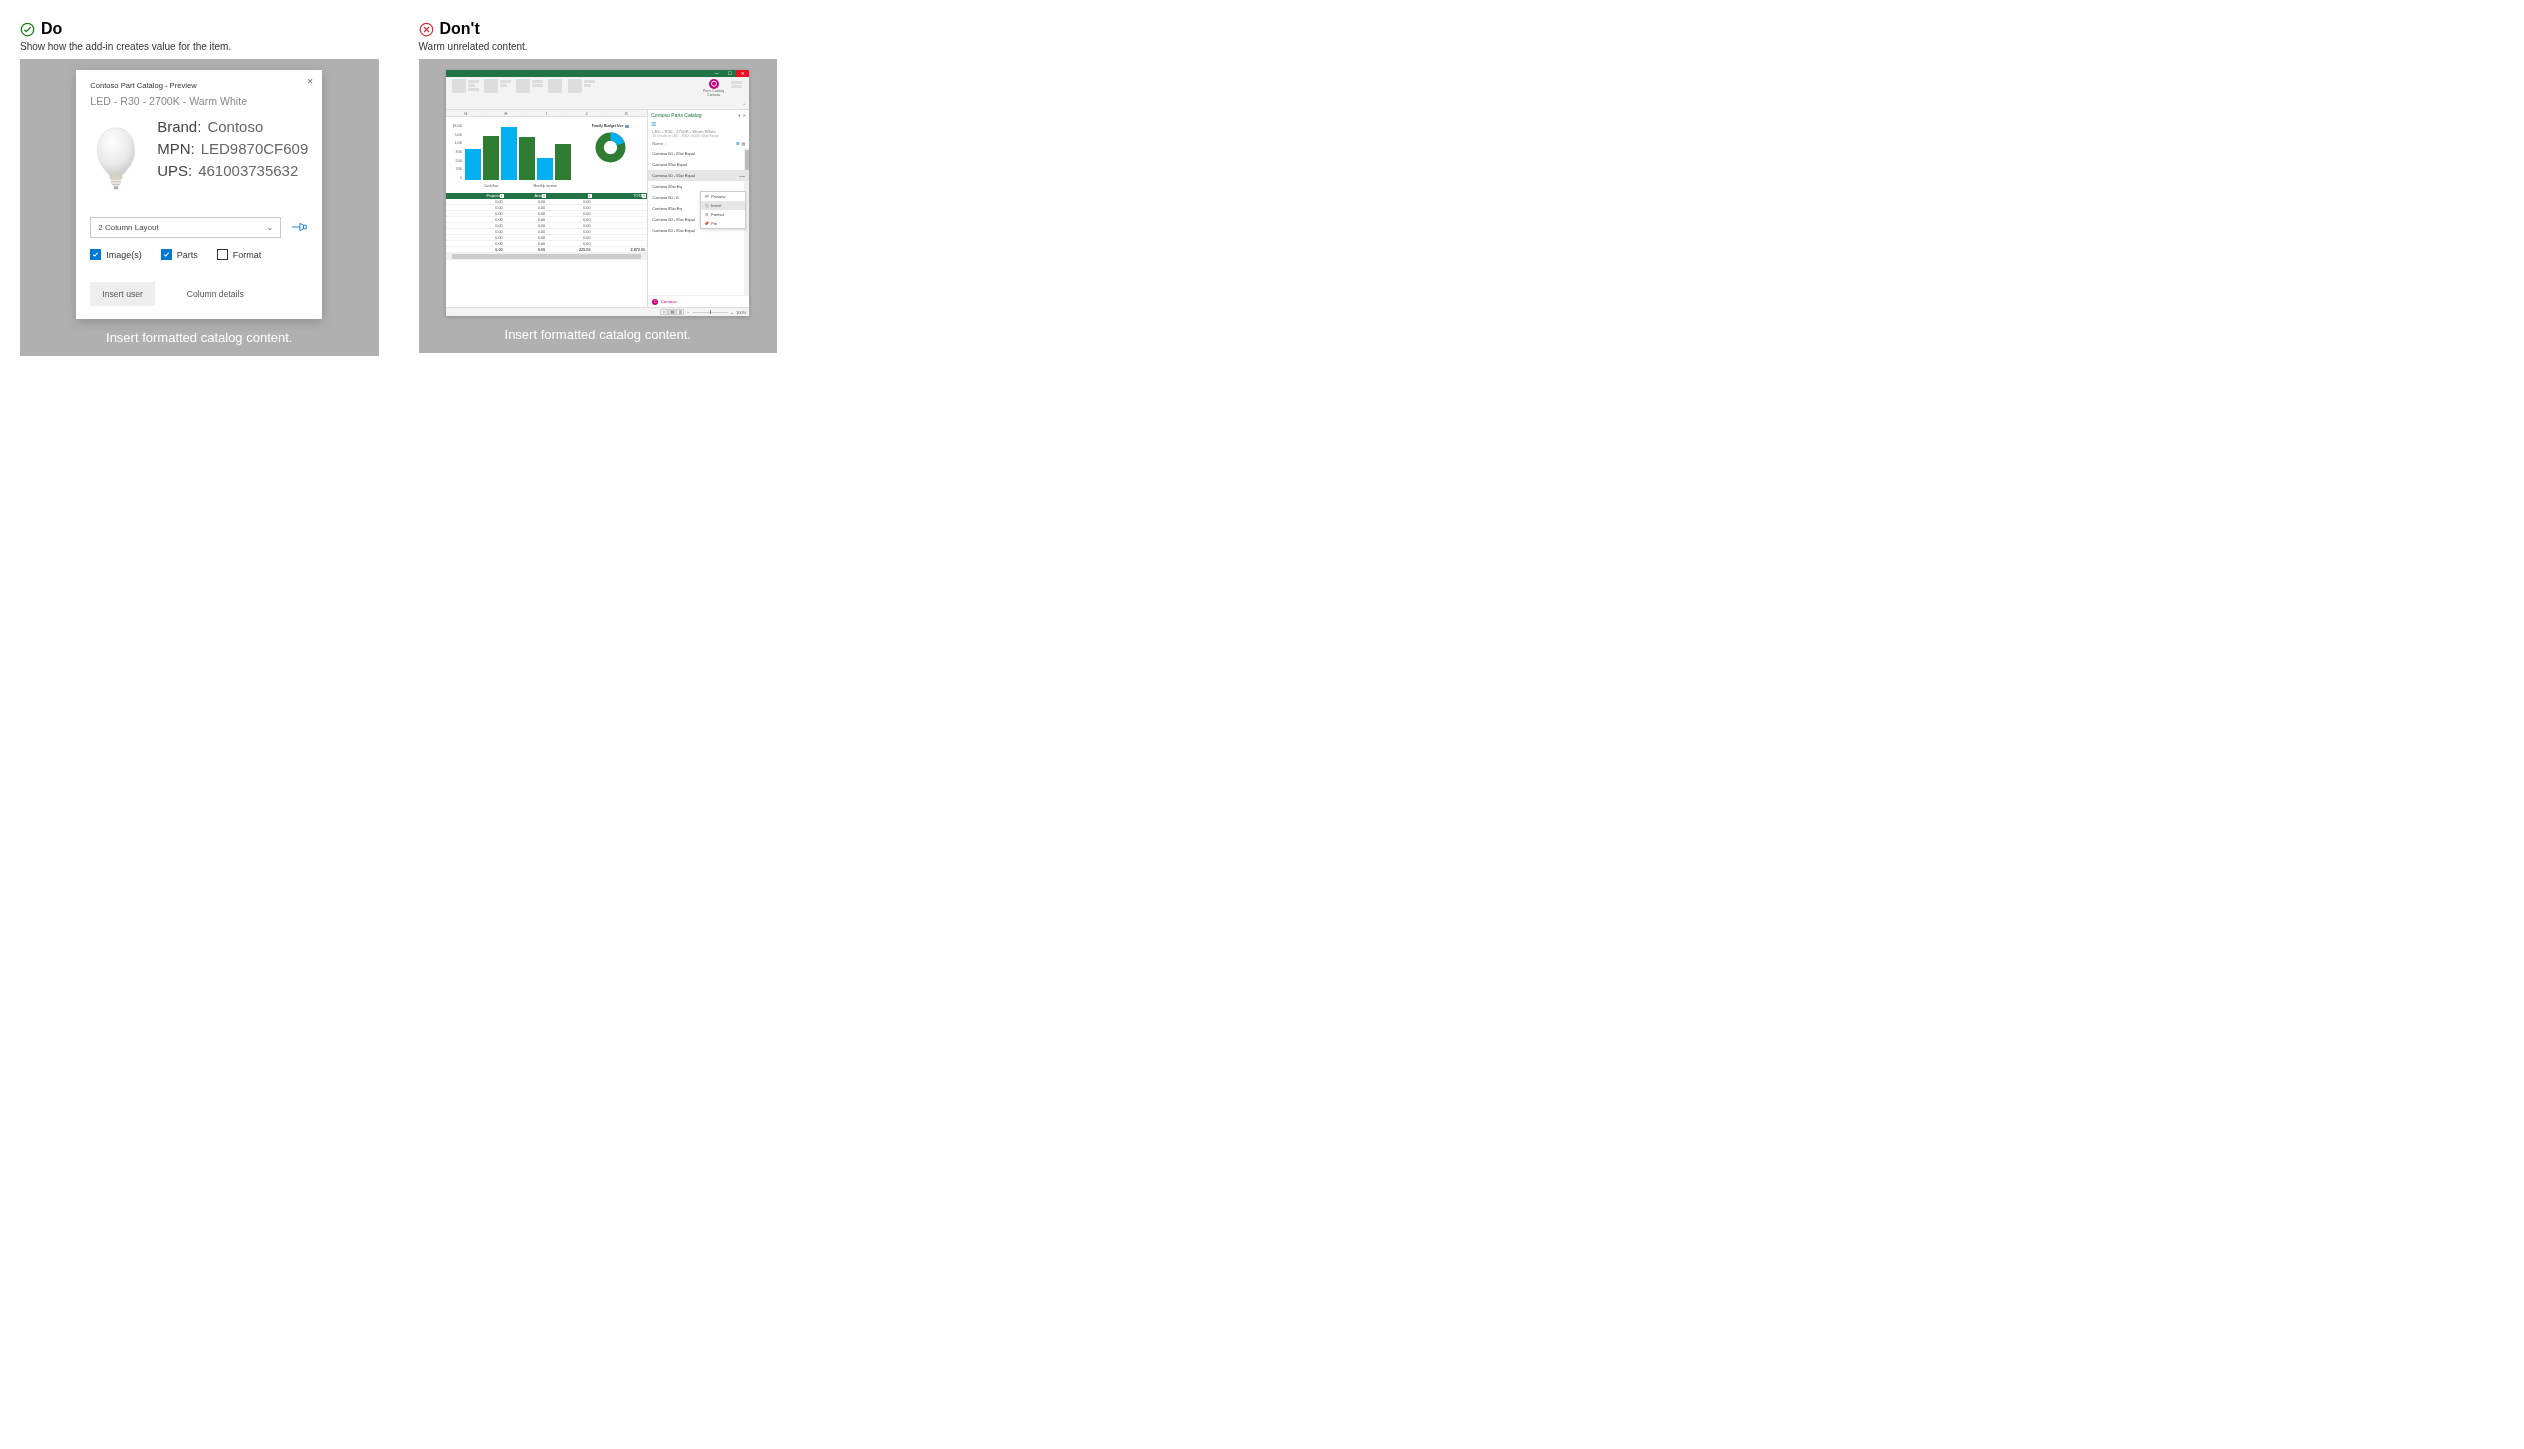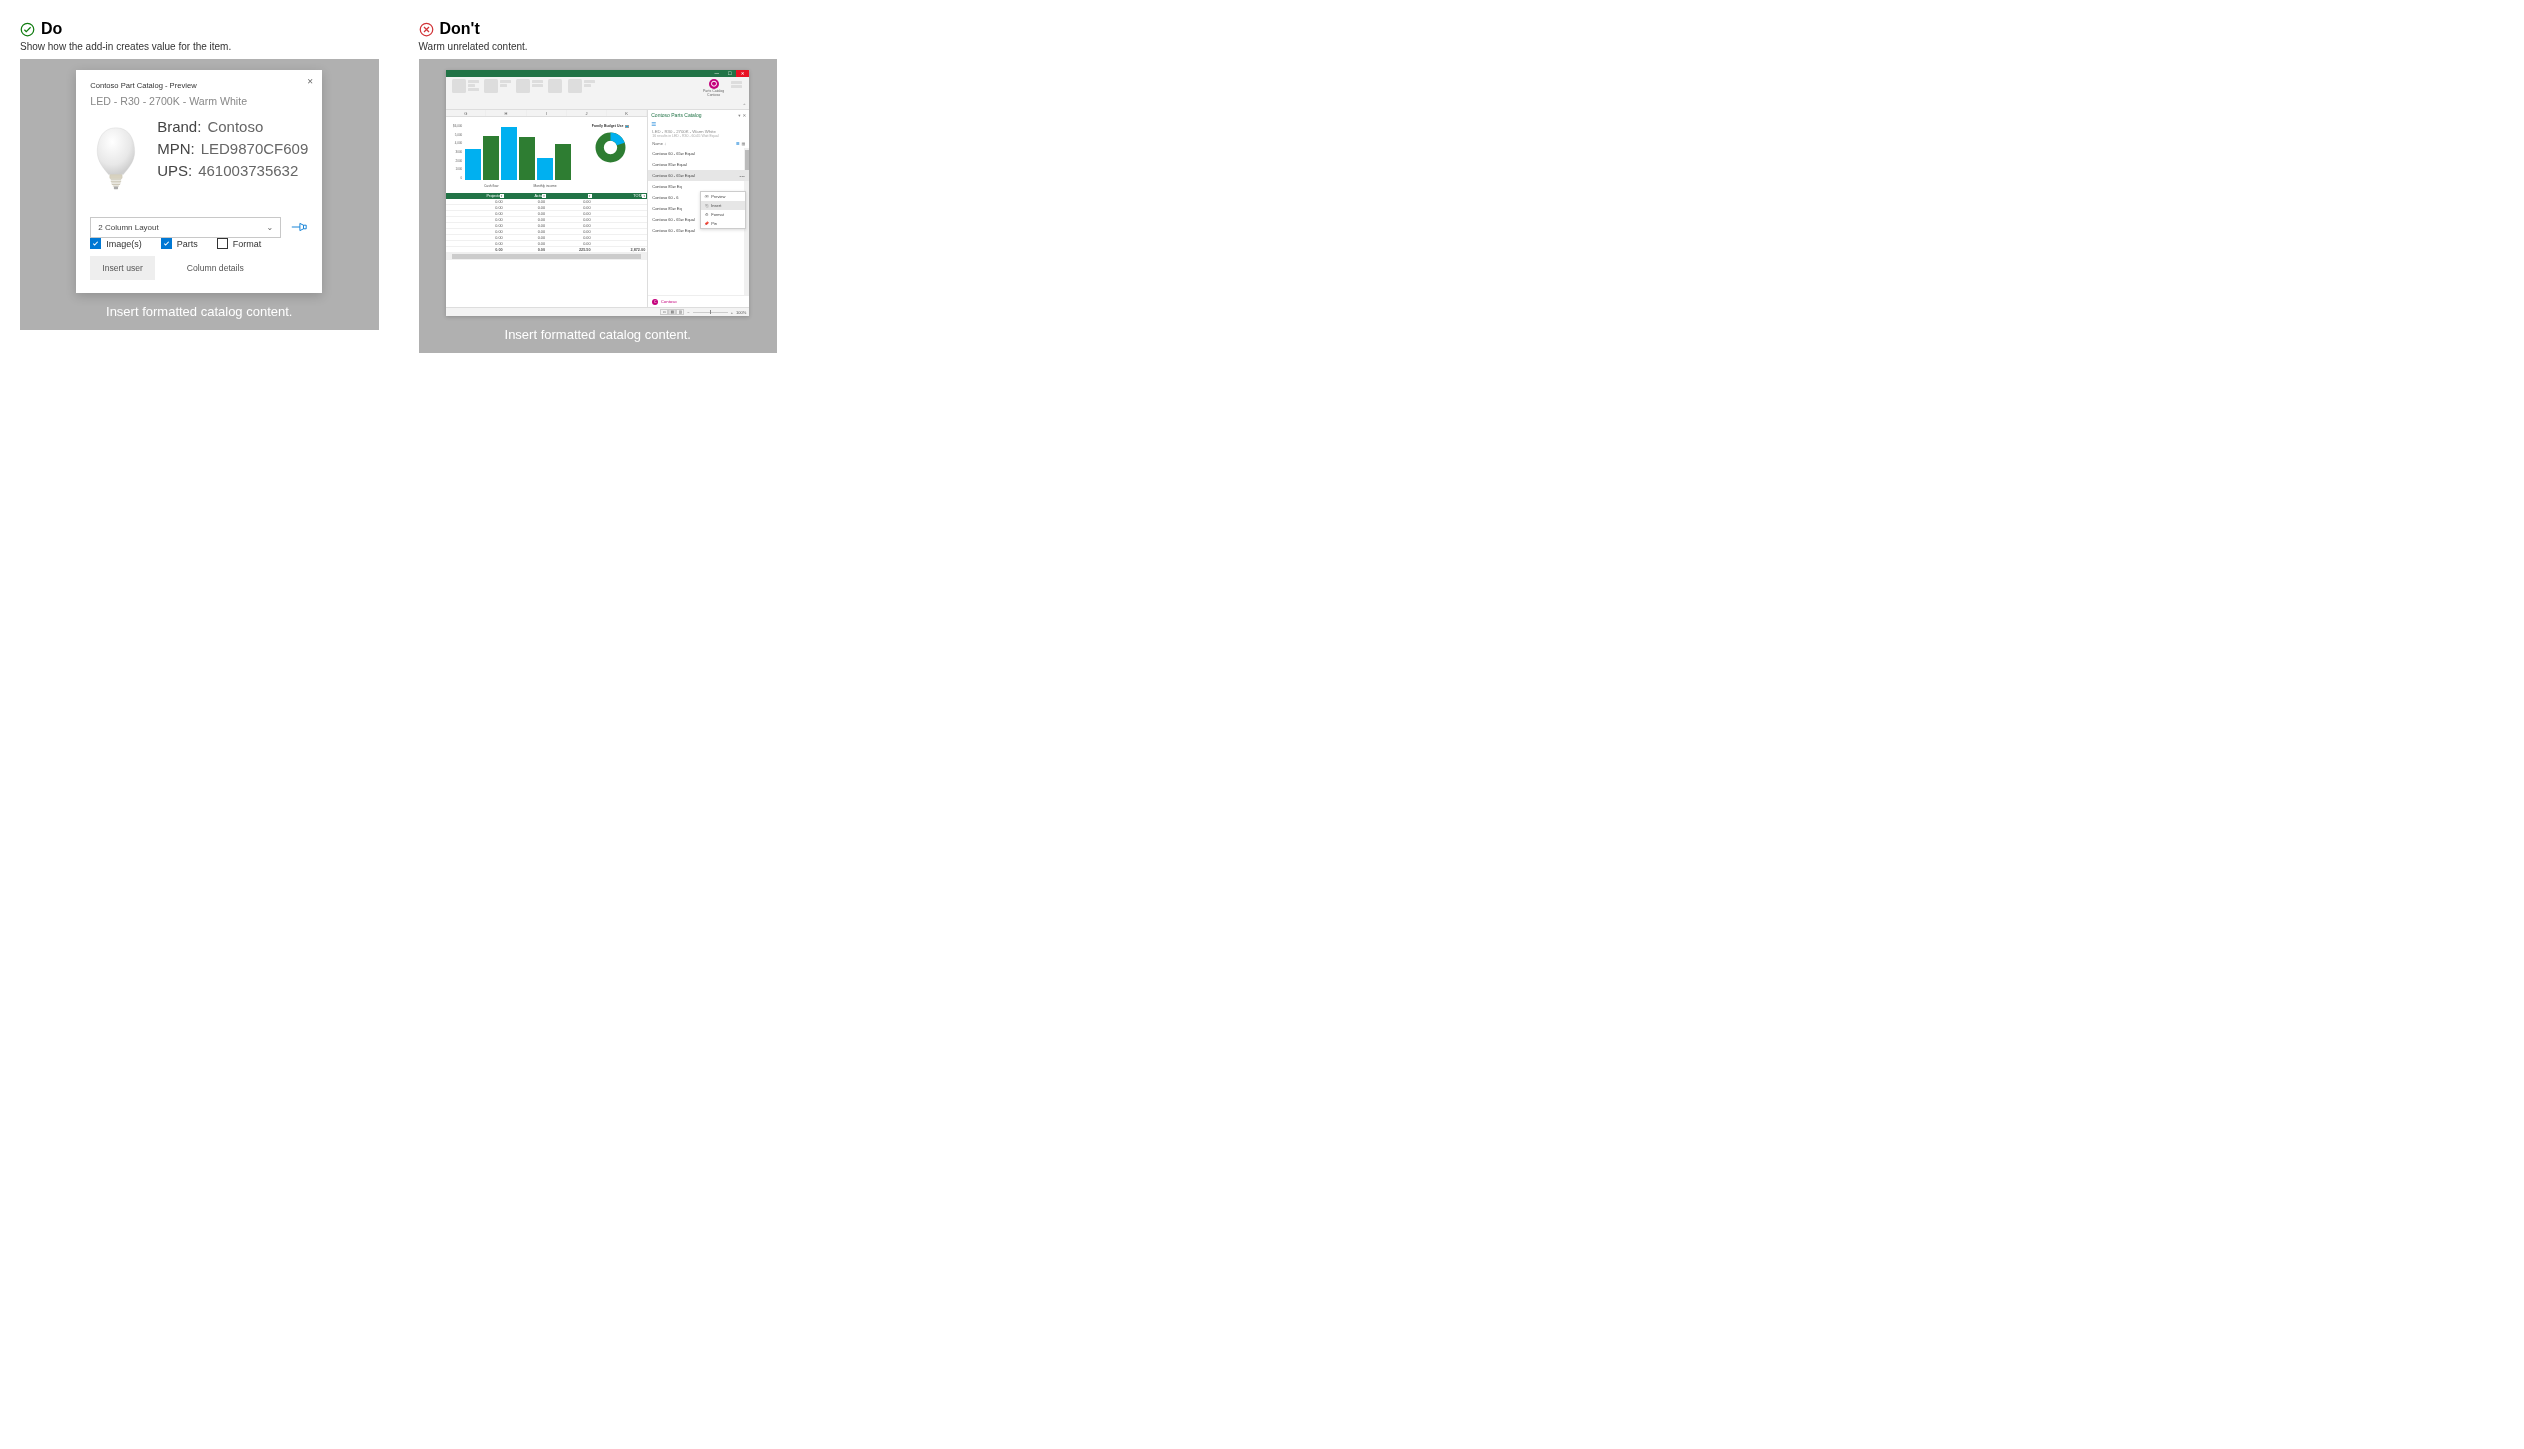--- a/index.html
+++ b/index.html
@@ -18,26 +18,26 @@
 .dialog-title { font-size: 7.6px; color: #333; margin-bottom: 5px; }
 .dialog-close { position: absolute; top: 8px; right: 9px; font-size: 7.6px; color: #666; cursor: pointer; line-height: 1; }
 .dialog-subtitle { font-size: 10.6px; color: #888; font-weight: 300; margin-bottom: 11px; }
 .dialog-body { display: flex; gap: 15px; align-items: flex-start; margin-bottom: 18px; }
 .bulb { width: 65px; height: 81px; position: relative; }
 .bulb svg { width: 100%; height: 100%; }
 .specs { flex: 1; font-size: 15px; color: #444; }
 .specs .row { display: flex; gap: 6px; margin-bottom: 5px; }
 .specs .lab { color: #444; min-width: 32px; text-align: right; }
 .specs .val { color: #666; }
-.controls-row { display: flex; align-items: center; gap: 9px; }
+.controls-row { display: flex; align-items: center; gap: 9px; margin-bottom: 11px; }
 .select { flex: 1; border: 0.5px solid #c8c8c8; padding: 5px 7px; font-size: 8px; color: #444; display: flex; justify-content: space-between; align-items: center; }
 .select .chev { color: #666; }
 .pin { color: #0078d4; }
 .pin svg { width: 18px; height: 12px; }
-.checks { display: flex; gap: 19px; margin-bottom: 7px; }
+.checks { display: flex; gap: 19px; margin-bottom: 22px; }
 .check { display: flex; align-items: center; gap: 5px; font-size: 9px; color: #333; }
 .check .box { width: 11px; height: 11px; border: 0.5px solid #333; display: flex; align-items: center; justify-content: center; }
 .check .box.checked { background: #0078d4; border-color: #0078d4; color: #fff; }
 .check .box.checked svg { width: 7px; height: 7px; }
 .actions { display: flex; gap: 20px; }
 .actions button { border: none; font-size: 8.6px; padding: 7px 12px; cursor: pointer; }
 .btn-primary { background: #eee; color: #555; }
 .btn-secondary { background: transparent; color: #555; }
 
 

